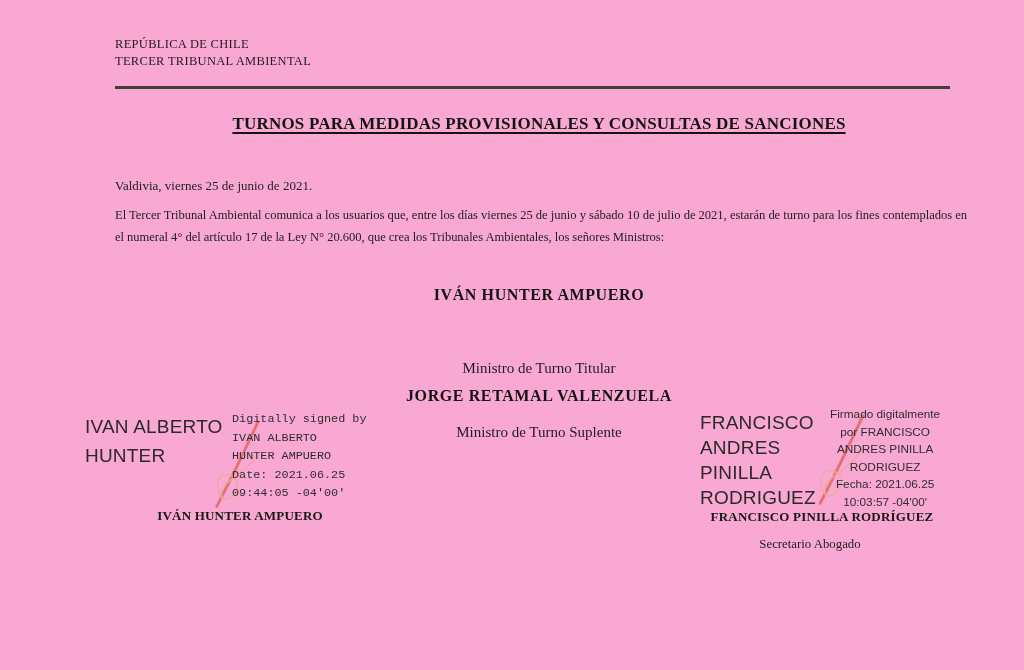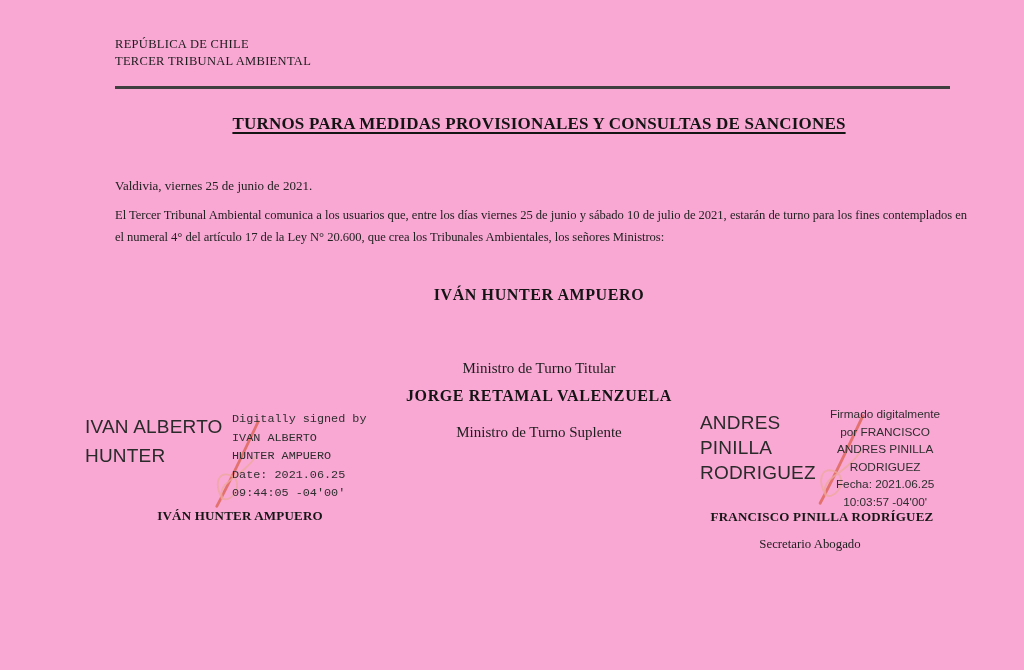--- a/index.html
+++ b/index.html
@@ -145,20 +145,21 @@
   <div class="abs stamp-small left-stamp" style="left:232px; top:410px;">
     <div>Digitally signed by</div>
     <div>IVAN ALBERTO</div>
     <div>HUNTER AMPUERO</div>
     <div>Date: 2021.06.25</div>
     <div>09:44:05 -04'00'</div>
   </div>
   <div class="abs printed-name" style="left:115px; top:508px; width:250px;">IVÁN HUNTER AMPUERO</div>
 
   <div class="abs stamp-big right-stamp" style="left:700px; top:410px;">
+    <div>FRANCISCO</div>
     <div>ANDRES</div>
     <div>PINILLA</div>
     <div>RODRIGUEZ</div>
   </div>
   <svg class="abs flourish" style="left:810px; top:412px;" width="62" height="95" viewBox="0 0 60 100">
     <path d="M8,96 C 22,70 38,36 53,4" fill="none" stroke="#df695c" stroke-width="3" stroke-linecap="round" opacity="0.85"></path>
     <path d="M14,88 C 5,72 9,58 22,62 C 35,66 31,84 20,88 C 11,91 10,77 21,69 C 33,60 44,52 51,41" fill="none" stroke="#eda79c" stroke-width="2" stroke-linecap="round" opacity="0.8"></path>
   </svg>
   <div class="abs stamp-small right-stamp" style="left:830px; top:406px;">
     <div>Firmado digitalmente</div>

